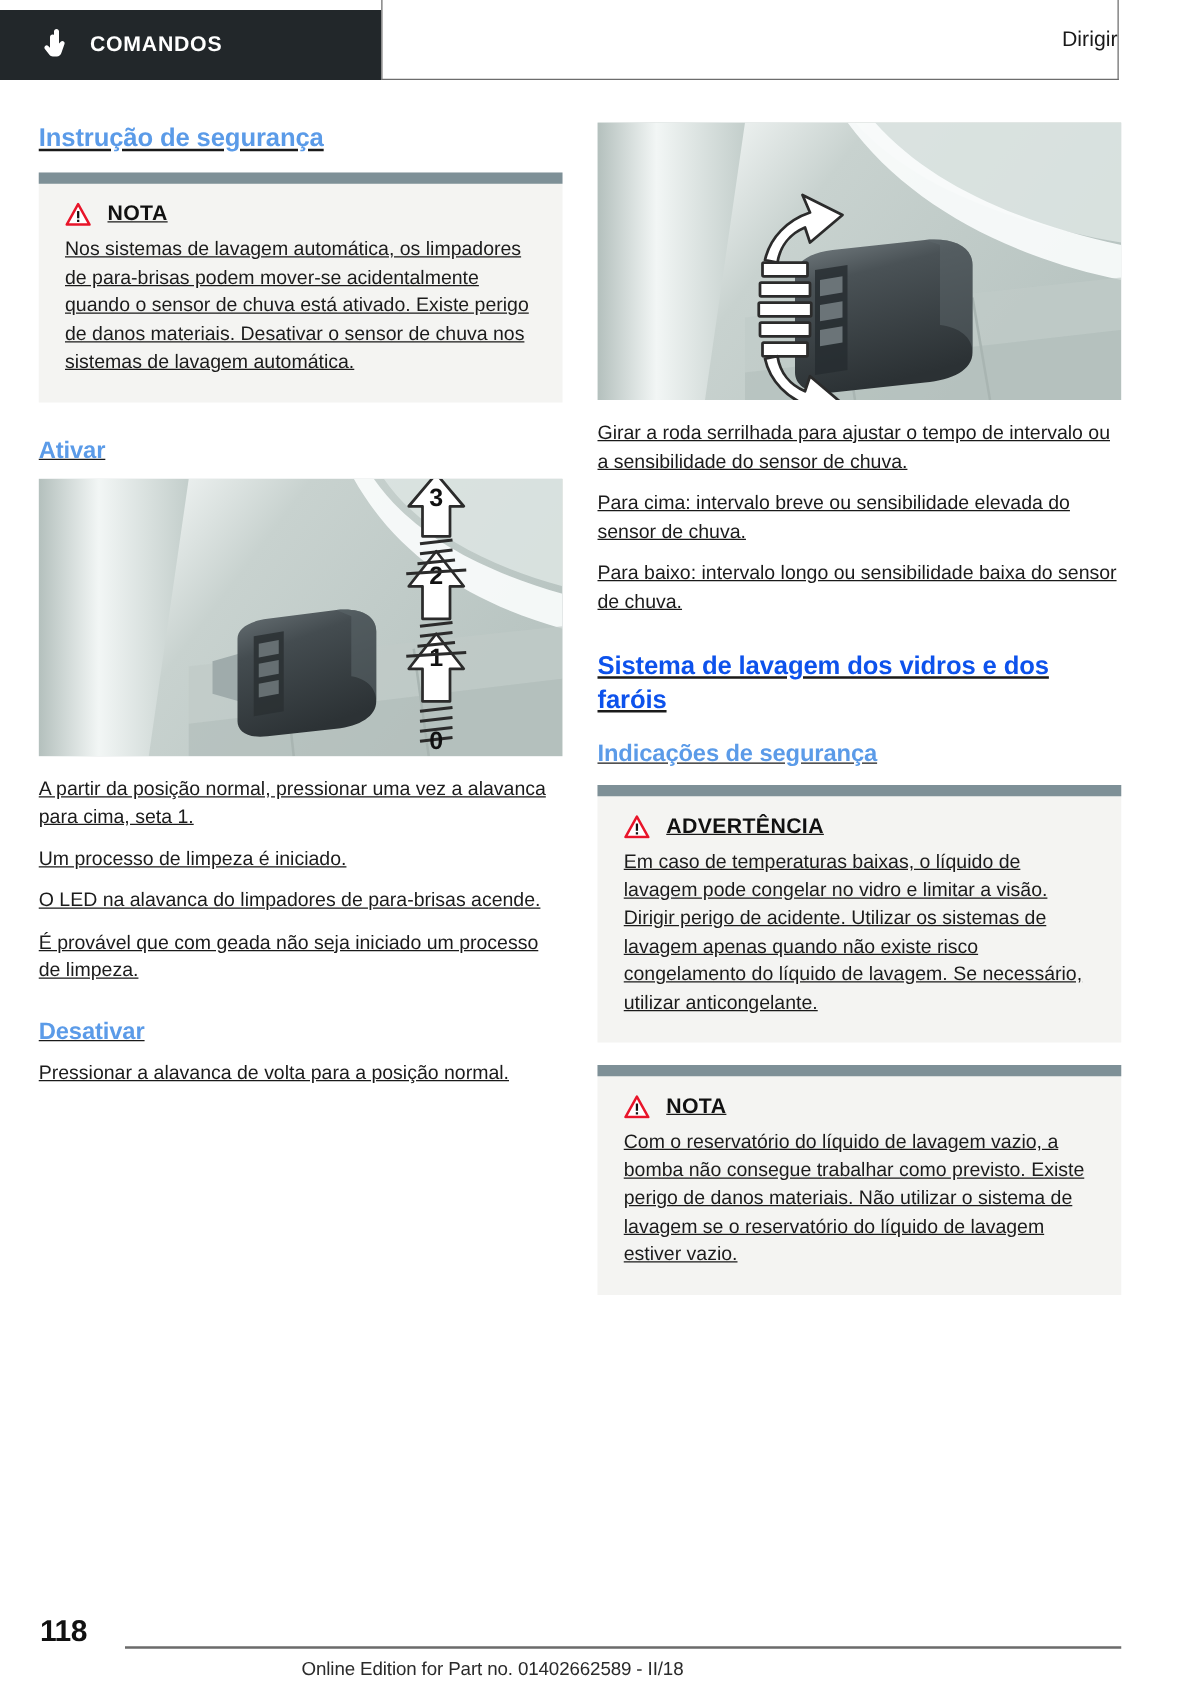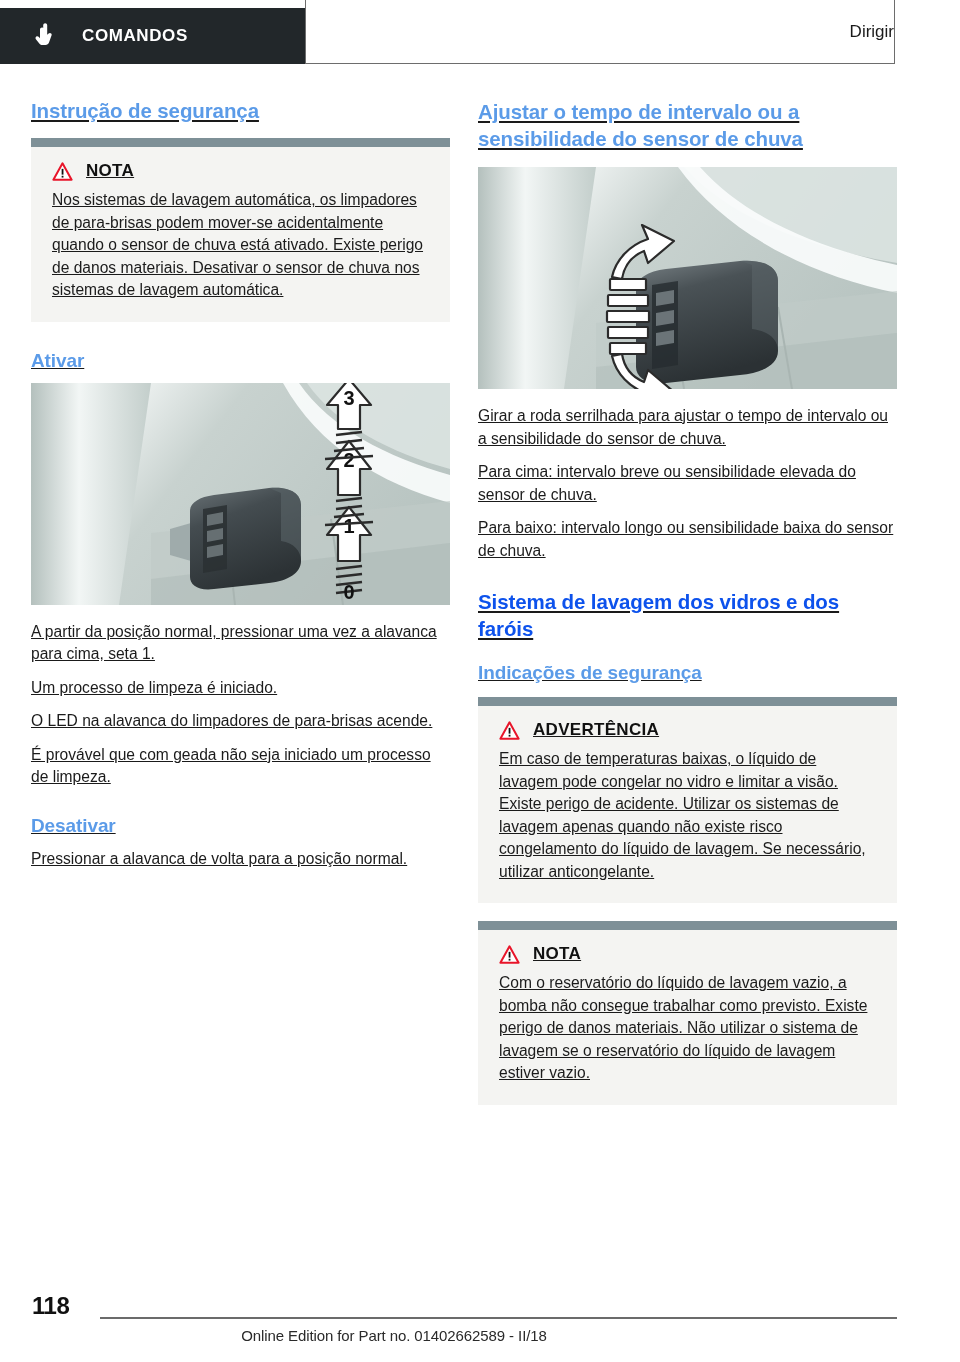--- a/index.html
+++ b/index.html
@@ -40,21 +40,21 @@
     width: 24px;
     height: 26px;
     display: block;
     flex: 0 0 auto;
   }
   #header-chapter-label {
     color: #ffffff;
     font-size: 17px;
     font-weight: bold;
     letter-spacing: 0.6px;
-    margin-left: 24px;
+    margin-left: 14px;
     white-space: nowrap;
   }
   #header-section {
     position: absolute;
     left: 305px;
     top: 0;
     width: 590px;
     height: 64px;
     border: 1px solid #6d6d6d;
     border-top: none;
@@ -332,21 +332,20 @@
   <p class="body">O LED na alavanca do limpadores de para-brisas acende.</p>
   <p class="body">É provável que com geada não seja iniciado um processo de limpeza.</p>
 
   <h2 class="h-sub" style="margin-top:24px;">Desativar</h2>
 
   <p class="body">Pressionar a alavanca de volta para a posição normal.</p>
 </div>
 
 <div class="column" id="col-right">
 
-  <h1 class="h-main" style="color:#5b9be8;font-size:20.5px;line-height:27px;margin-bottom:15px;">Ajustar o tempo de intervalo ou a sensibilidade do sensor de chuva</h1>
 
   <div class="figure">
     <svg width="419" height="222" viewBox="0 0 419 222">
       <defs>
         <linearGradient id="bgB" x1="0" y1="0" x2="1" y2="0.4">
           <stop offset="0%" stop-color="#c6d0cd"></stop>
           <stop offset="22%" stop-color="#eef2f1"></stop>
           <stop offset="45%" stop-color="#c8d2cf"></stop>
           <stop offset="100%" stop-color="#b9c5c2"></stop>
         </linearGradient>
@@ -414,21 +413,21 @@
   <div class="notice">
     <div class="notice-bar"></div>
     <div class="notice-head">
       <svg class="warn-tri" viewBox="0 0 22 20">
         <path d="M11 1.4 L20.6 18.6 L1.4 18.6 Z" fill="#ffffff" stroke="#e8152a" stroke-width="2.1" stroke-linejoin="round"></path>
         <rect x="10.1" y="7.2" width="1.9" height="6.1" fill="#111111"></rect>
         <rect x="10.1" y="14.5" width="1.9" height="1.9" fill="#111111"></rect>
       </svg>
       <span class="notice-title">ADVERTÊNCIA</span>
     </div>
-    <p class="notice-body">Em caso de temperaturas baixas, o líquido de lavagem pode congelar no vidro e limitar a visão. Existe perigo de acidente. Utilizar os sistemas de lavagem apenas quando não existe risco congelamento do líquido de lavagem. Se necessário, utilizar anticongelante.</p>
+    <p class="notice-body">Em caso de temperaturas baixas, o líquido de lavagem pode congelar no vidro e limitar a visão. Dirigir perigo de acidente. Utilizar os sistemas de lavagem apenas quando não existe risco congelamento do líquido de lavagem. Se necessário, utilizar anticongelante.</p>
   </div>
 
   <div class="notice" style="margin-bottom:0;">
     <div class="notice-bar"></div>
     <div class="notice-head">
       <svg class="warn-tri" viewBox="0 0 22 20">
         <path d="M11 1.4 L20.6 18.6 L1.4 18.6 Z" fill="#ffffff" stroke="#e8152a" stroke-width="2.1" stroke-linejoin="round"></path>
         <rect x="10.1" y="7.2" width="1.9" height="6.1" fill="#111111"></rect>
         <rect x="10.1" y="14.5" width="1.9" height="1.9" fill="#111111"></rect>
       </svg>

